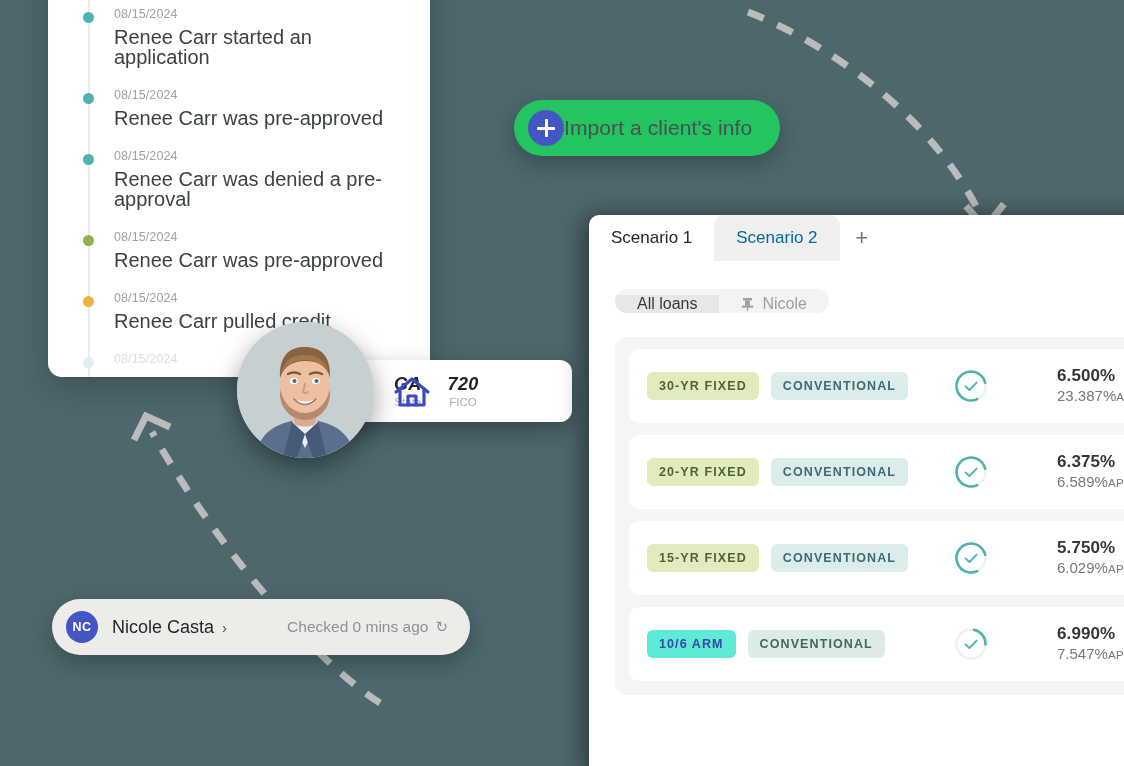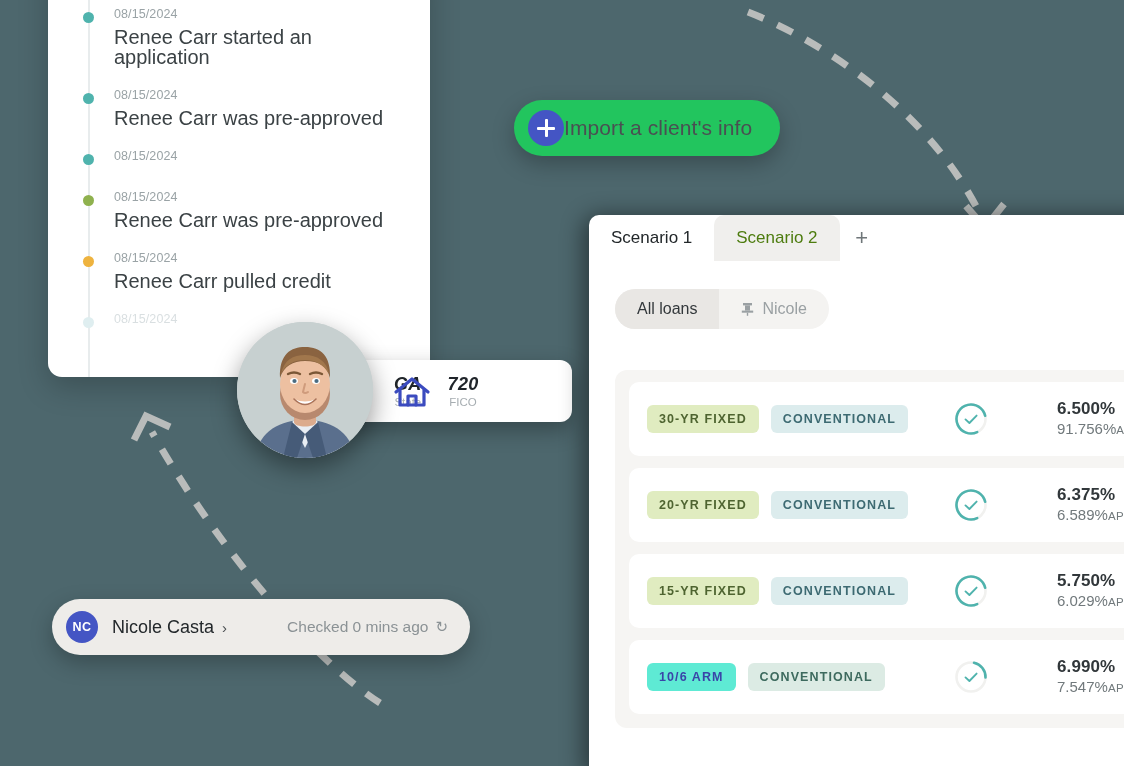--- a/index.html
+++ b/index.html
@@ -190,34 +190,35 @@
     height: 46px;
     display: flex; align-items: center;
     padding: 0 22px;
     font-size: 17px;
     cursor: pointer;
     border-top-left-radius: 10px;
     border-top-right-radius: 10px;
     white-space: nowrap;
   }
   .tab.active { background: #ffffff; color: #22272a; }
-  .tab.inactive { background: #f0efed; color: #4d7c0f; }
+  .tab.inactive { background: #f0efed; color: #0369a1; }
   .tab-add {
     width: 44px; height: 46px;
     display: flex; align-items: center; justify-content: center;
     font-size: 22px; color: #6f7679; cursor: pointer;
   }
 
   .segmented {
-    margin: 28px 0 17px 26px;
+    margin: 28px 0 0 26px;
     display: inline-flex;
-    height: 40px;
+    height: 24px;
     border-radius: 20px;
     overflow: hidden;
     background: #f4f3f1;
+    align-items: flex-end;
   }
   .seg {
     display: flex; align-items: center; gap: 8px;
     padding: 0 22px;
     font-size: 16px;
     cursor: pointer;
     color: #585e61;
   }
   .seg.active { background: #e9e7e4; color: #33383b; }
   .seg.idle { color: #9aa0a3; }
@@ -299,20 +300,21 @@
 
       <div class="tl-item">
         <span class="tl-dot" style="background:#4fb3ad"></span>
         <div class="tl-date">08/15/2024</div>
         <div class="tl-text">Renee Carr was pre-approved</div>
       </div>
 
       <div class="tl-item">
         <span class="tl-dot" style="background:#4fb3ad"></span>
         <div class="tl-date">08/15/2024</div>
+        <div class="tl-text">Renee Carr was denied a pre-approval</div>
       </div>
 
       <div class="tl-item">
         <span class="tl-dot" style="background:#8fb14e"></span>
         <div class="tl-date">08/15/2024</div>
         <div class="tl-text">Renee Carr was pre-approved</div>
       </div>
 
       <div class="tl-item">
         <span class="tl-dot" style="background:#eeb33f"></span>
@@ -421,21 +423,21 @@
       <div class="loan-row">
         <span class="badge term-green">30-YR FIXED</span>
         <span class="badge type-teal">CONVENTIONAL</span>
         <svg class="check-ring" width="34" height="34" viewBox="0 0 34 34">
           <circle cx="17" cy="17" r="14.5" fill="none" stroke="#f1f1ef" stroke-width="2.6"></circle>
           <circle cx="17" cy="17" r="14.5" fill="none" stroke="#4fb3ad" stroke-width="2.6" stroke-linecap="round" stroke-dasharray="71 91" transform="rotate(65 17 17)"></circle>
           <path d="M11.5 17.4 L15.4 21 L22.6 13.6" fill="none" stroke="#4fb3ad" stroke-width="1.9" stroke-linecap="round" stroke-linejoin="round"></path>
         </svg>
         <div class="rate-block">
           <div class="rate-main">6.500%</div>
-          <div class="rate-apr"><span>91.756%</span><span class="apr-suffix">APR</span></div>
+          <div class="rate-apr"><span>23.387%</span><span class="apr-suffix">APR</span></div>
         </div>
       </div>
 
       <div class="loan-row">
         <span class="badge term-green">20-YR FIXED</span>
         <span class="badge type-teal">CONVENTIONAL</span>
         <svg class="check-ring" width="34" height="34" viewBox="0 0 34 34">
           <circle cx="17" cy="17" r="14.5" fill="none" stroke="#f1f1ef" stroke-width="2.6"></circle>
           <circle cx="17" cy="17" r="14.5" fill="none" stroke="#4fb3ad" stroke-width="2.6" stroke-linecap="round" stroke-dasharray="71 91" transform="rotate(65 17 17)"></circle>
           <path d="M11.5 17.4 L15.4 21 L22.6 13.6" fill="none" stroke="#4fb3ad" stroke-width="1.9" stroke-linecap="round" stroke-linejoin="round"></path>

